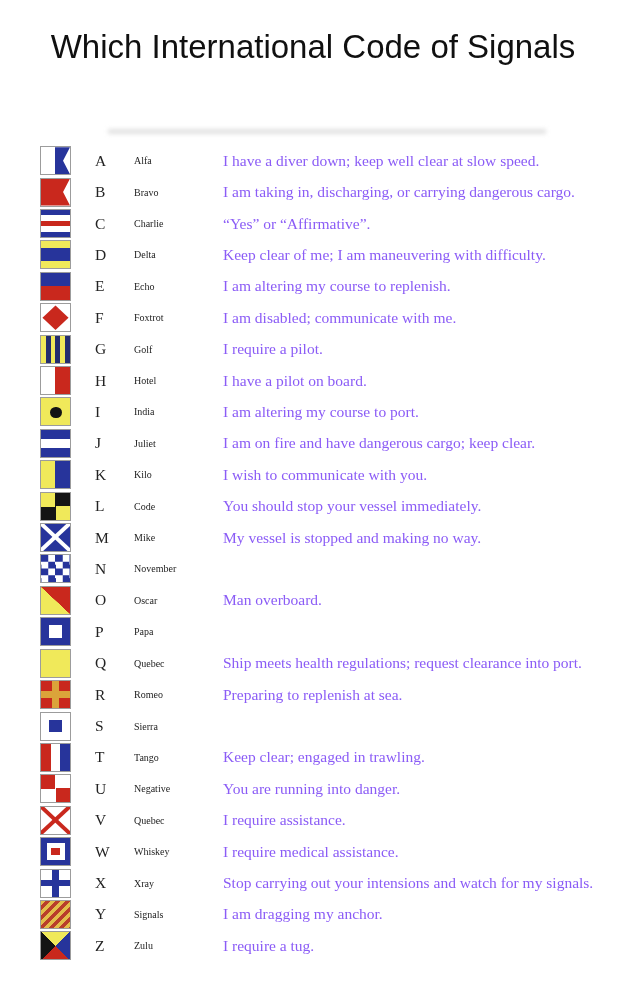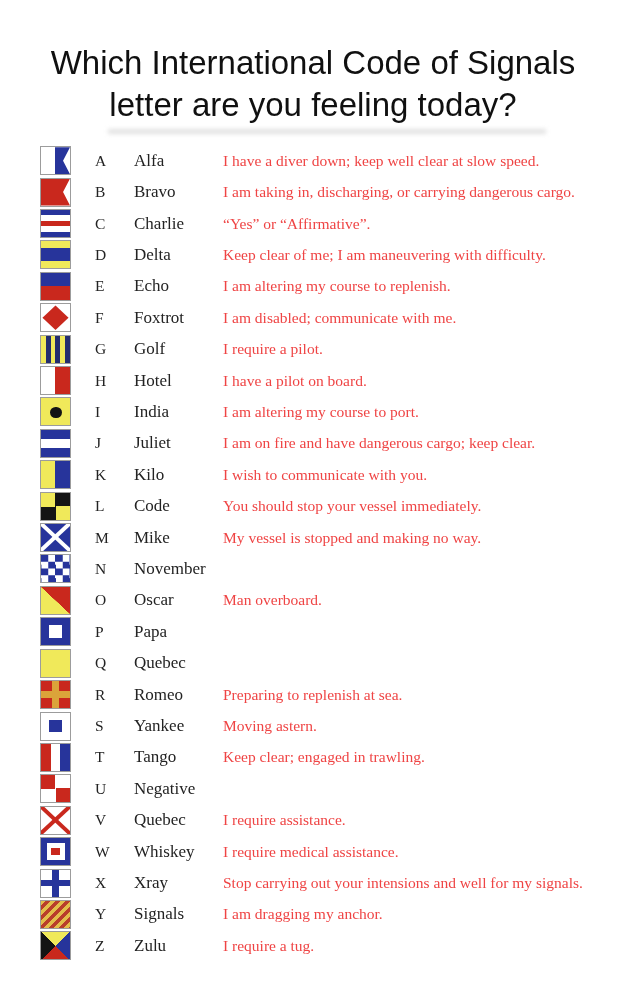--- a/index.html
+++ b/index.html
@@ -1,29 +1,29 @@
 <!DOCTYPE html>
 <html><head>
 <meta charset="utf-8">
 <style>
   html,body{margin:0;padding:0;background:#fff;}
   .page{position:relative;width:626px;height:985px;background:#ffffff;overflow:hidden;margin:0 auto;
         font-family:"Liberation Serif",serif;}
   .title{padding-top:26px;text-align:center;font-family:"Liberation Sans",sans-serif;
-         font-size:33px;line-height:42px;color:#101010;font-weight:400;margin-top:16px;}
+         font-size:33px;line-height:42px;color:#101010;font-weight:400;}
   .artifact{position:absolute;top:129px;left:108px;width:438px;height:5px;background:#c7c7c7;
             filter:blur(2px);opacity:.5;}
   .rows{position:absolute;top:145px;left:0;right:0;}
   .row{display:flex;align-items:center;height:31.42px;}
   .flag{flex:0 0 auto;width:29px;height:27px;margin-left:40px;border:1px solid #9c9c9c;
         position:relative;overflow:hidden;box-sizing:content-box;background:#fff;}
   .flag::before,.flag::after{content:"";position:absolute;}
   .letter{flex:0 0 auto;width:39px;margin-left:24px;font-size:15.5px;color:#232323;}
-  .name{flex:0 0 auto;width:89px;font-size:17px;color:#232323;}
-  .meaning{flex:1 1 auto;font-size:15.5px;color:#ef4444;white-space:nowrap;}
+  .name{flex:0 0 auto;width:89px;font-size:10px;color:#232323;}
+  .meaning{flex:1 1 auto;font-size:15.5px;color:#8b5cf6;white-space:nowrap;}
 
   
   .f-a::before{inset:0;background:linear-gradient(90deg,#fff 50%,#27349b 50%);
                clip-path:polygon(0 0,100% 0,76% 50%,100% 100%,0 100%);}
   .f-b::before{inset:0;background:#c9281d;
                clip-path:polygon(0 0,100% 0,76% 50%,100% 100%,0 100%);}
   .f-c{background:linear-gradient(180deg,#27349b 0 20%,#fff 20% 40%,#c9281d 40% 60%,#fff 60% 80%,#27349b 80%);}
   .f-d{background:linear-gradient(180deg,#f0e95a 0 25%,#27349b 25% 75%,#f0e95a 75%);}
   .f-e{background:linear-gradient(180deg,#27349b 50%,#c9281d 50%);}
   .f-f::before{inset:0;background:#c9281d;clip-path:polygon(50% 5%,95% 50%,50% 95%,5% 50%);}
@@ -62,21 +62,20 @@
   .f-x::after{left:0;top:39%;width:100%;height:22%;background:#27349b;}
   .f-y{background:repeating-linear-gradient(135deg,#e2bf4a 0 3.5px,#b93f2b 3.5px 7px);}
   .f-z{background:conic-gradient(from -45deg,#f0e95a 0 90deg,#27349b 90deg 180deg,#c9281d 180deg 270deg,#141414 270deg 360deg);}
 </style>
 </head>
 <body>
 
 <div class="page">
   <div class="title">
     <div>Which International Code of Signals</div>
-    <div>letter are you feeling today?</div>
   </div>
   <div class="artifact"></div>
   <div class="rows" id="rows">
       <div class="row">
         <span class="flag f-a"></span>
         <span class="letter">A</span>
         <span class="name">Alfa</span>
         <span class="meaning">I have a diver down; keep well clear at slow speed.</span>
       </div>
       <div class="row">
@@ -164,61 +163,62 @@
       </div>
       <div class="row">
         <span class="flag f-p"></span>
         <span class="letter">P</span>
         <span class="name">Papa</span>
       </div>
       <div class="row">
         <span class="flag f-q"></span>
         <span class="letter">Q</span>
         <span class="name">Quebec</span>
+        <span class="meaning">Ship meets health regulations; request clearance into port.</span>
       </div>
       <div class="row">
         <span class="flag f-r"></span>
         <span class="letter">R</span>
         <span class="name">Romeo</span>
         <span class="meaning">Preparing to replenish at sea.</span>
       </div>
       <div class="row">
         <span class="flag f-s"></span>
         <span class="letter">S</span>
-        <span class="name">Yankee</span>
-        <span class="meaning">Moving astern.</span>
+        <span class="name">Sierra</span>
       </div>
       <div class="row">
         <span class="flag f-t"></span>
         <span class="letter">T</span>
         <span class="name">Tango</span>
         <span class="meaning">Keep clear; engaged in trawling.</span>
       </div>
       <div class="row">
         <span class="flag f-u"></span>
         <span class="letter">U</span>
         <span class="name">Negative</span>
+        <span class="meaning">You are running into danger.</span>
       </div>
       <div class="row">
         <span class="flag f-v"></span>
         <span class="letter">V</span>
         <span class="name">Quebec</span>
         <span class="meaning">I require assistance.</span>
       </div>
       <div class="row">
         <span class="flag f-w"></span>
         <span class="letter">W</span>
         <span class="name">Whiskey</span>
         <span class="meaning">I require medical assistance.</span>
       </div>
       <div class="row">
         <span class="flag f-x"></span>
         <span class="letter">X</span>
         <span class="name">Xray</span>
-        <span class="meaning">Stop carrying out your intensions and well for my signals.</span>
+        <span class="meaning">Stop carrying out your intensions and watch for my signals.</span>
       </div>
       <div class="row">
         <span class="flag f-y"></span>
         <span class="letter">Y</span>
         <span class="name">Signals</span>
         <span class="meaning">I am dragging my anchor.</span>
       </div>
       <div class="row">
         <span class="flag f-z"></span>
         <span class="letter">Z</span>

